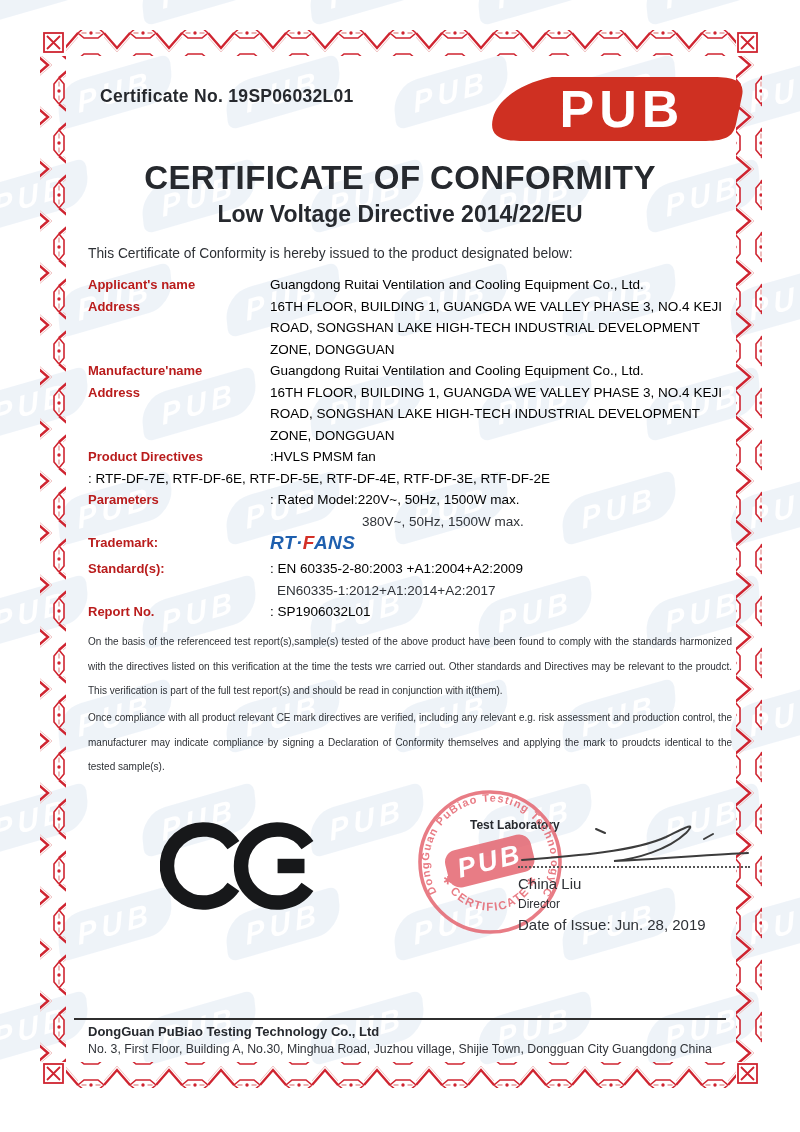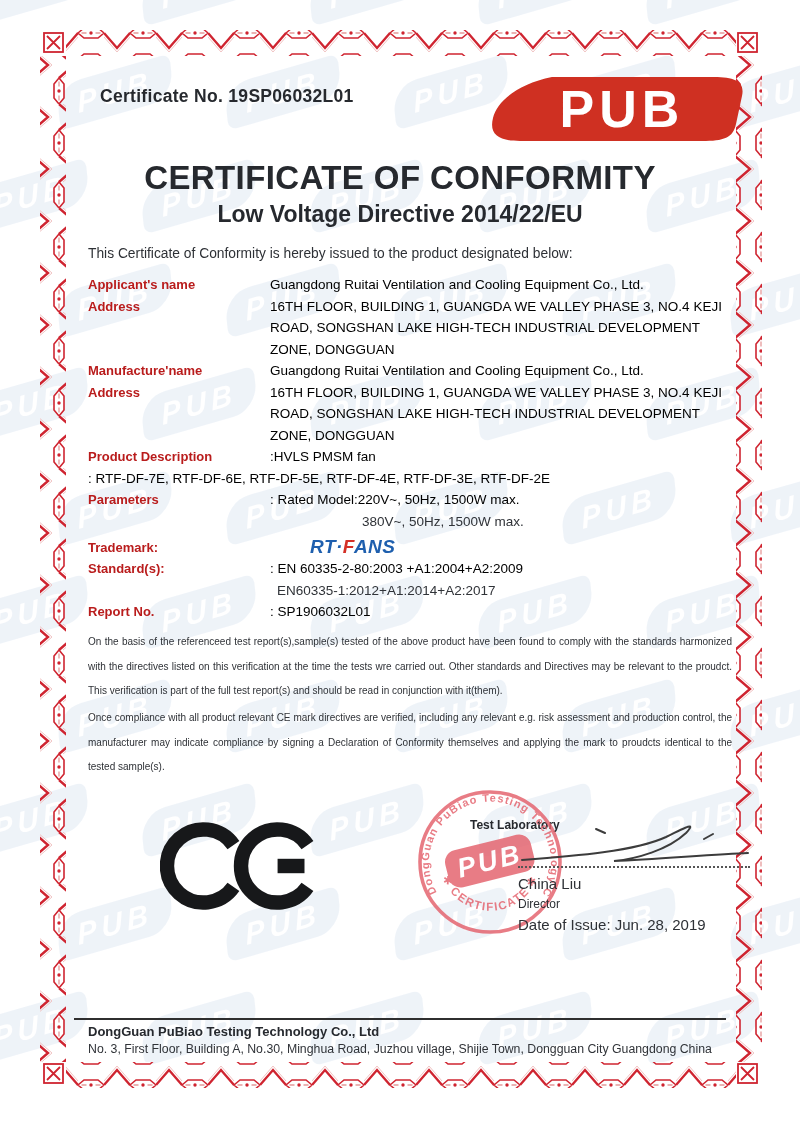--- a/index.html
+++ b/index.html
@@ -23,21 +23,21 @@
          font-size:23px;font-weight:bold;color:#26292e;}
   .intro{position:absolute;left:88px;top:246px;font-size:13.8px;color:#2e3136;}
 
   .fields{position:absolute;left:88px;top:274px;right:62px;}
   .frow{display:flex;}
   .flabel{width:182px;flex-shrink:0;font-weight:bold;font-size:13px;line-height:21.5px;color:#b91c1c;}
   .fval{font-size:13.5px;line-height:21.5px;color:#000000;white-space:pre-line;}
   .fline2{font-size:13.5px;line-height:21.5px;color:#303338;}
   .ind-params{margin-left:92px;}
   .ind-std{margin-left:7px;}
-  .row-trademark{align-items:flex-end;height:26px;gap:40px;}
+  .row-trademark{align-items:flex-start;height:26px;}
   .tm{font-style:italic;font-weight:bold;font-size:19px;color:#1e5fae;letter-spacing:.5px;}
   .tm .f{color:#d42f26;}
 
   .para{position:absolute;left:88px;width:644px;font-size:10px;line-height:24.5px;
         text-align:justify;color:#2e3136;}
   #para1{top:630px;}
   #para2{top:706px;}
 
   .tl-heading{position:absolute;left:470px;top:787px;font-size:12px;font-weight:bold;color:#26292e;margin-top:31px;}
   #ceMark{position:absolute;left:160px;top:816px;}
@@ -188,21 +188,21 @@
         <div class="flabel">Manufacture'name</div>
         <div class="fval">Guangdong Ruitai Ventilation and Cooling Equipment Co., Ltd.</div>
       </div>
       <div class="frow">
         <div class="flabel">Address</div>
         <div class="fval">16TH FLOOR, BUILDING 1, GUANGDA WE VALLEY PHASE 3, NO.4 KEJI
 ROAD, SONGSHAN LAKE HIGH-TECH INDUSTRIAL DEVELOPMENT
 ZONE, DONGGUAN</div>
       </div>
       <div class="frow">
-        <div class="flabel">Product Description</div>
+        <div class="flabel">Product Directives</div>
         <div class="fval">:HVLS PMSM fan</div>
       </div>
       <div class="frow">
         <div class="fval">: RTF-DF-7E, RTF-DF-6E, RTF-DF-5E, RTF-DF-4E, RTF-DF-3E, RTF-DF-2E</div>
       </div>
       <div class="frow">
         <div class="flabel">Parameters</div>
         <div>
           <div class="fval">: Rated Model:220V~, 50Hz, 1500W max.</div>
           <div class="fline2 ind-params">380V~, 50Hz, 1500W max.</div>

